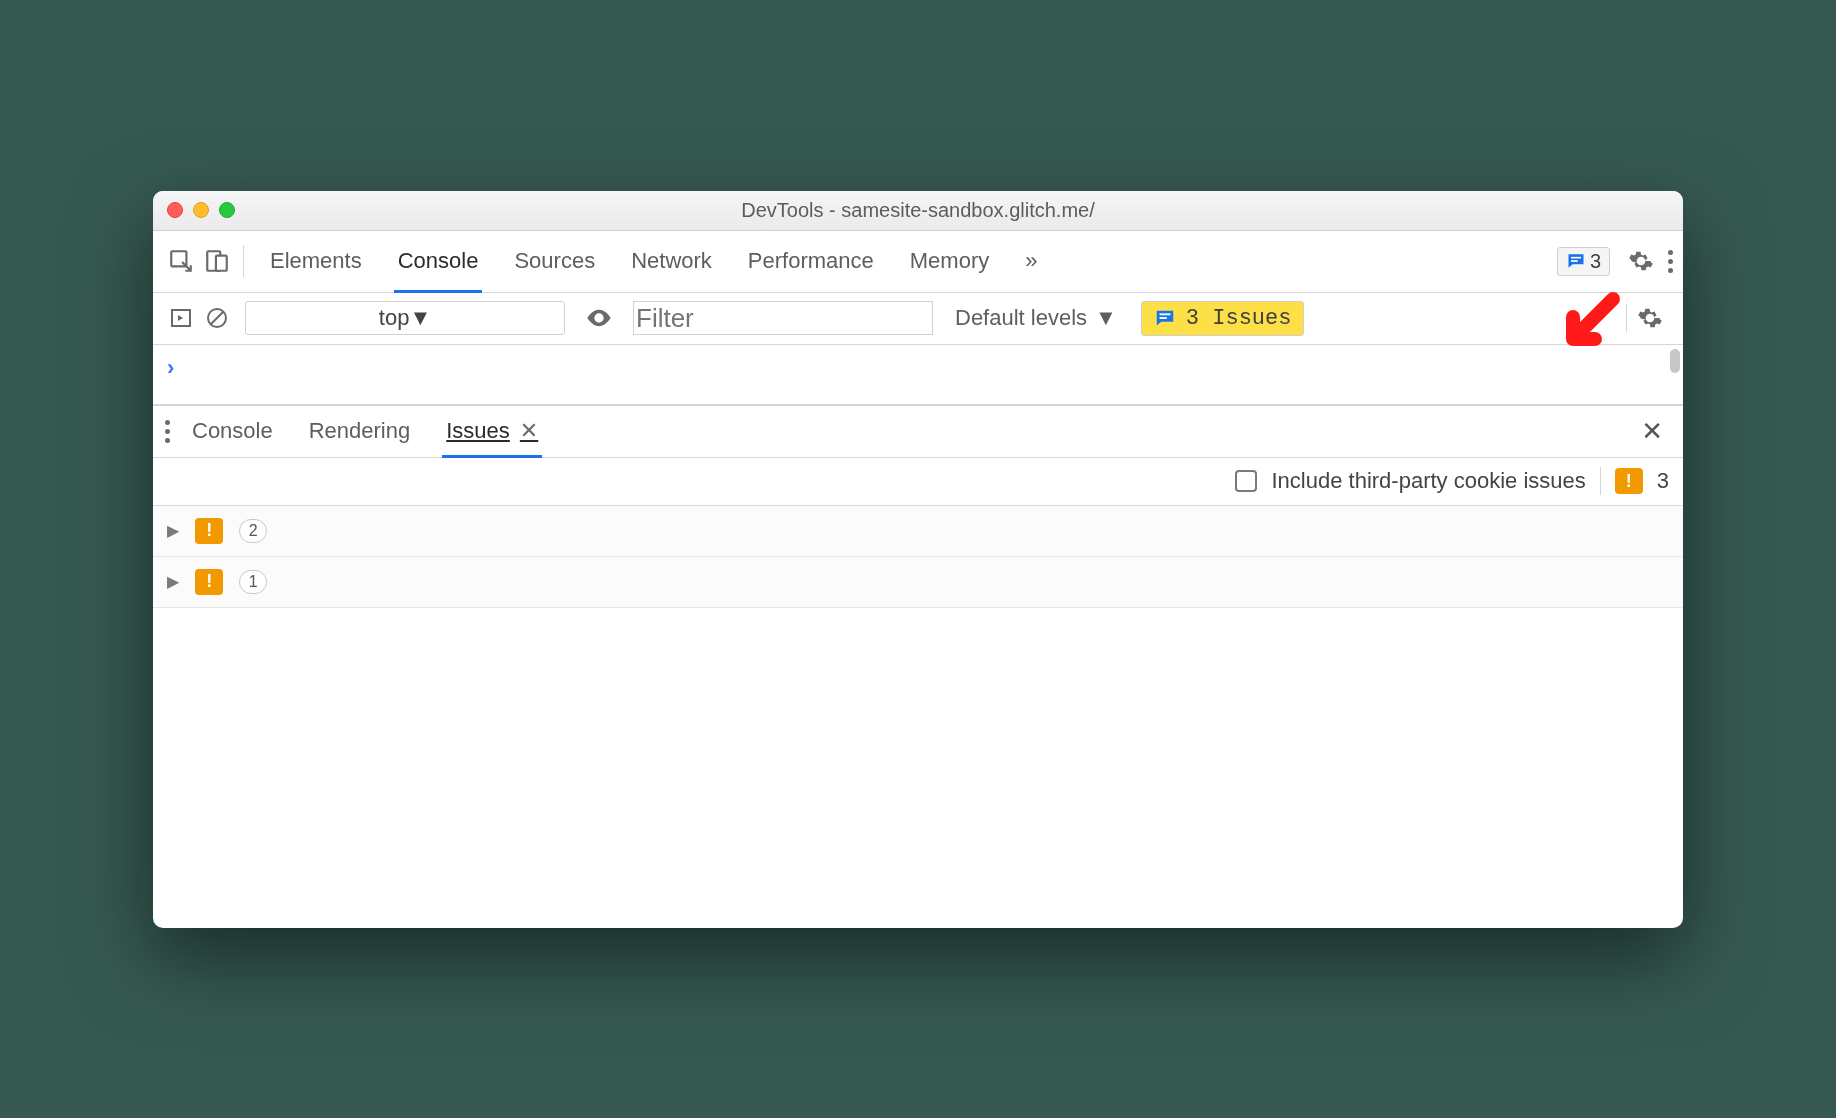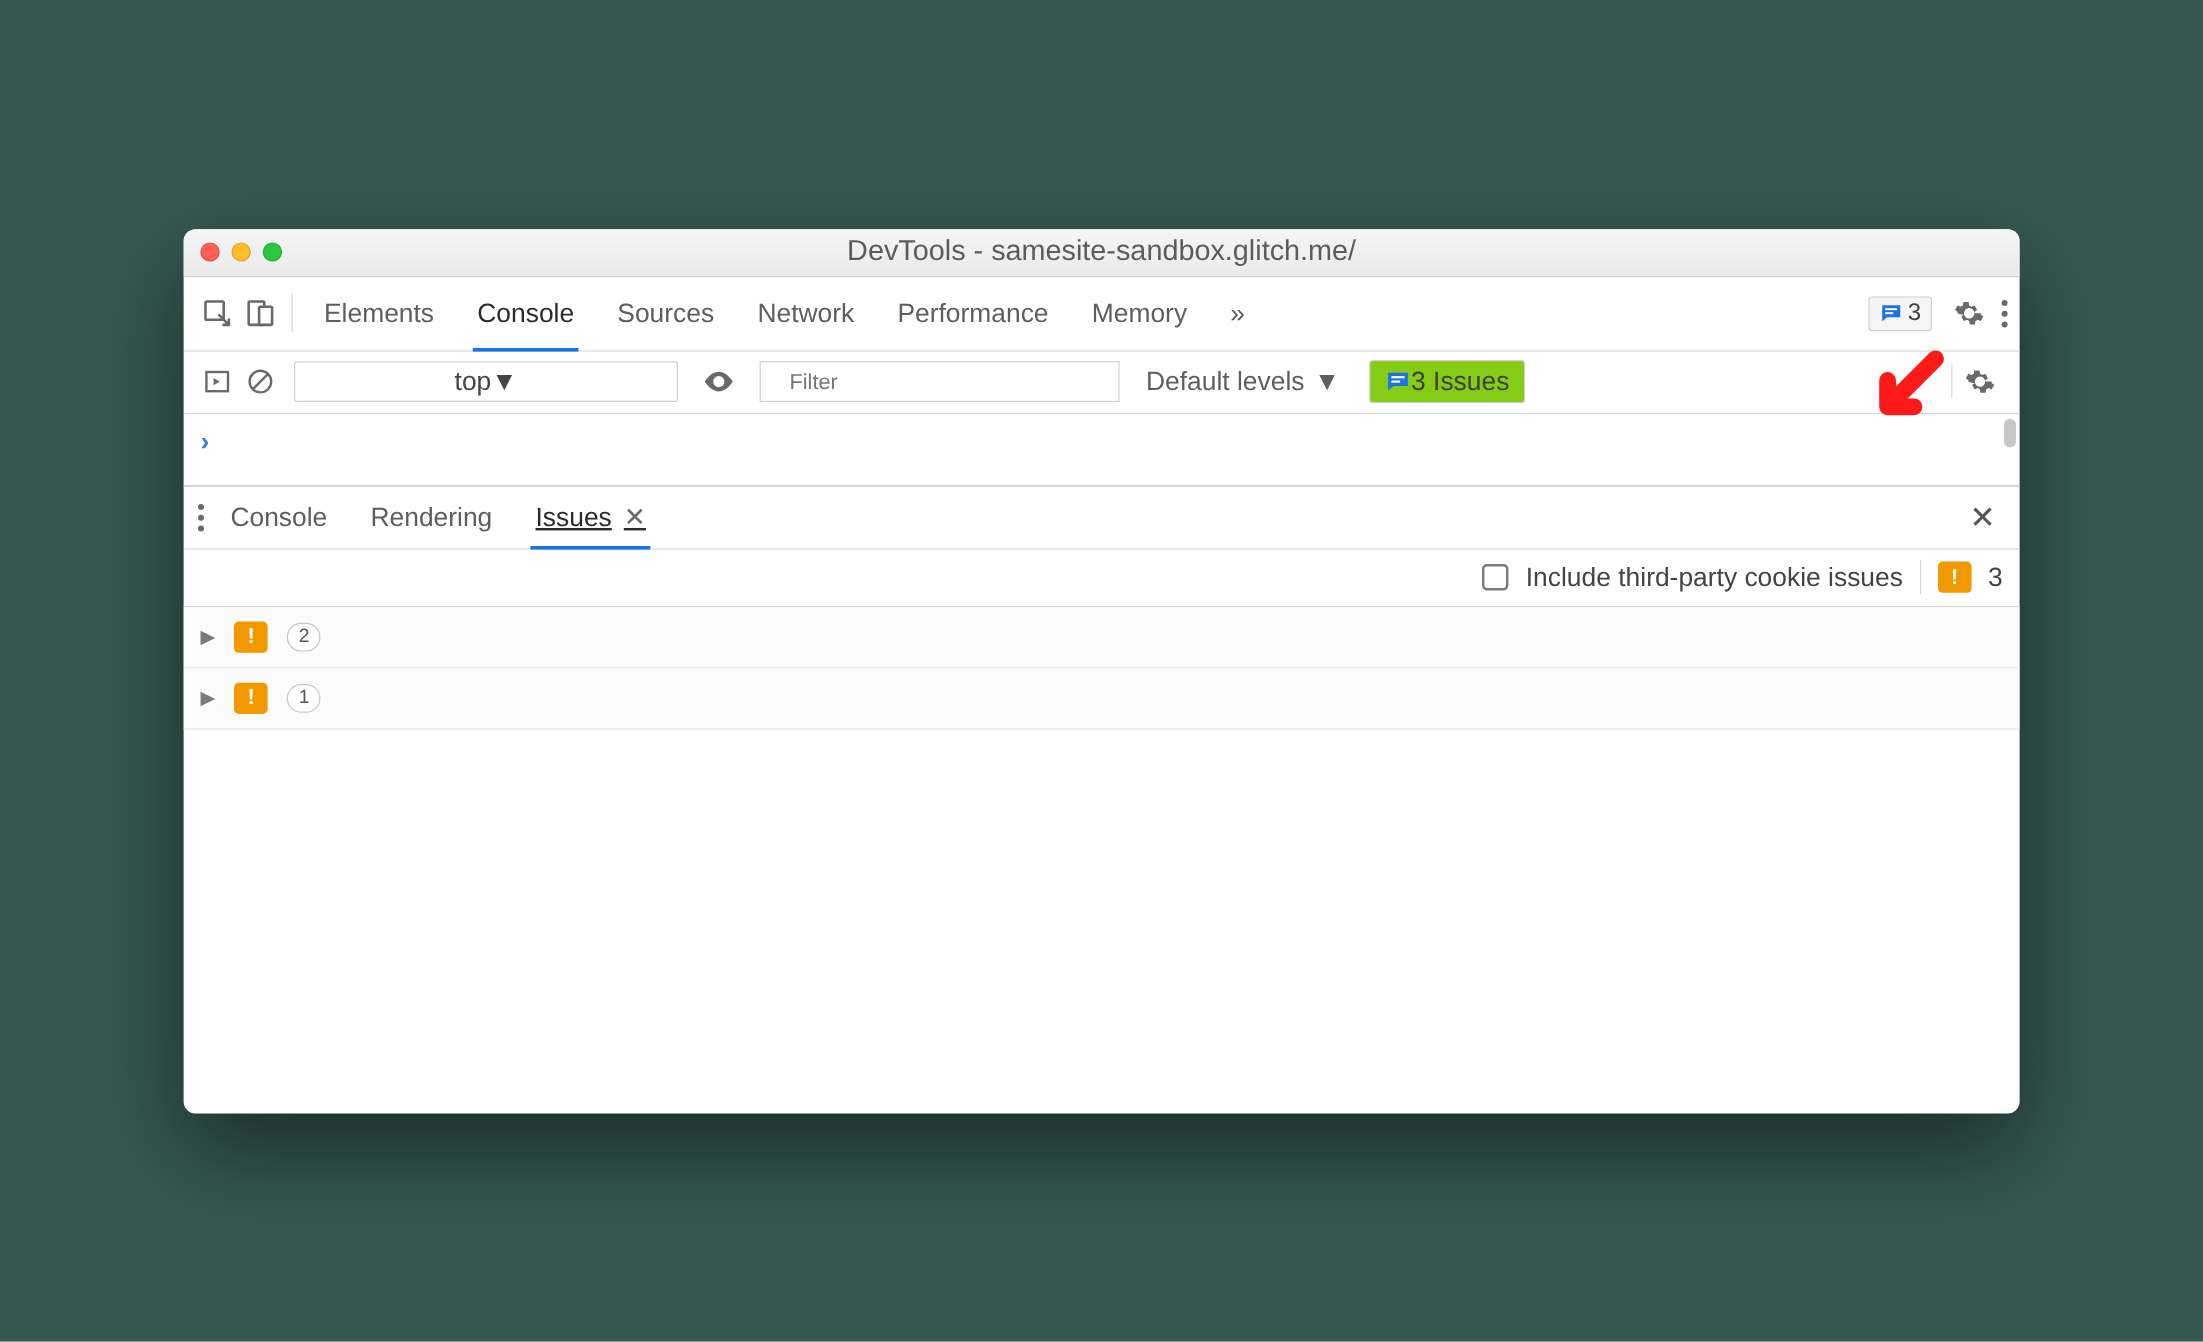--- a/index.html
+++ b/index.html
@@ -28,21 +28,21 @@
     display: flex;
     align-items: center;
     padding: 0 14px;
     position: relative;
   }
   .traffic { display:flex; gap:10px; }
   .dot { width:16px; height:16px; border-radius:50%; }
   .red { background:#ff5f57; border:1px solid #e1463d; }
   .yellow { background:#ffbd2e; border:1px solid #dfa023; }
   .green { background:#28c940; border:1px solid #1dad2a; }
-  .title { position:absolute; left:0; right:0; text-align:center; color:#5c5c5c; font-size:24px; }
+  .title { position:absolute; left:0; right:0; text-align:center; color:#5c5c5c; font-size:20px; }
   
   .tabbar {
     height: 62px;
     border-bottom: 1px solid #d7d7d7;
     display:flex;
     align-items:center;
     padding-left:10px;
     color:#5e5e5e;
     font-size:22px;
   }
@@ -74,27 +74,27 @@
   }
   .ctx-select {
     border:1px solid #d0d0d0; border-radius:3px;
     height:34px; width:320px; margin-left:10px;
     display:flex; align-items:center; justify-content:center;
     padding:0 10px; color:#444; background:#fff;
   }
   .eye { margin:0 16px; }
   .filter-input {
     border:1px solid #d0d0d0; height:34px; width:300px;
-    padding:0 24px; font-size:18px; color:#444;
+    padding:0 2px; font-size:26px; color:#444;
   }
   .level-select { margin-left:22px; display:flex; align-items:center; gap:8px; color:#5e5e5e; }
   .issues-btn {
     border:1px solid #d0d0d0; border-radius:3px;
-    background:#84cc16; padding:4px 12px; font-size:22px;
-    display:flex; align-items:center; margin-left:24px; color:#3f3f3f;
+    background:#fde047; padding:4px 12px; font-size:22px;
+    display:flex; align-items:center; gap:10px; margin-left:24px; color:#3f3f3f;font-family:Liberation Mono, monospace;
   }
   
   .prompt { height:60px; border-bottom:1px solid #d7d7d7; padding:10px 14px; position:relative;}
   .prompt .chev { color:#367cf1; font-weight:bold; font-size:22px;}
   .scrollthumb {
     position:absolute; right:3px; top:4px; width:10px; height:24px;
     background:#c7c7c7; border-radius:6px;
   }
   
   .drawer { border-top:1px solid #d7d7d7; }

